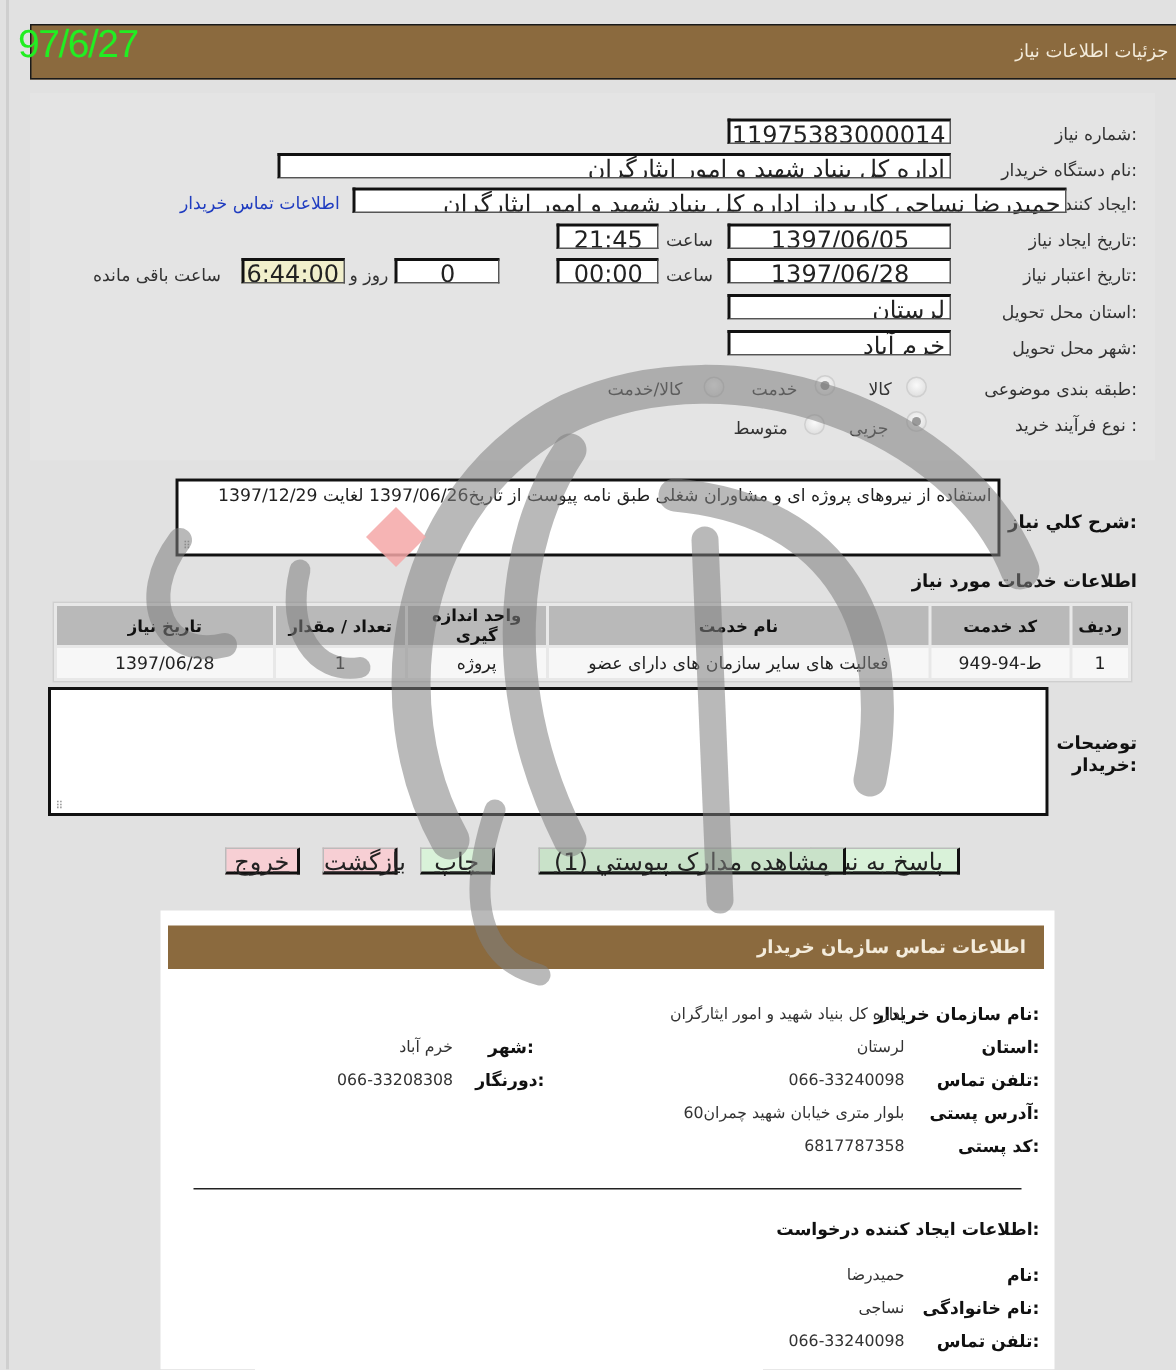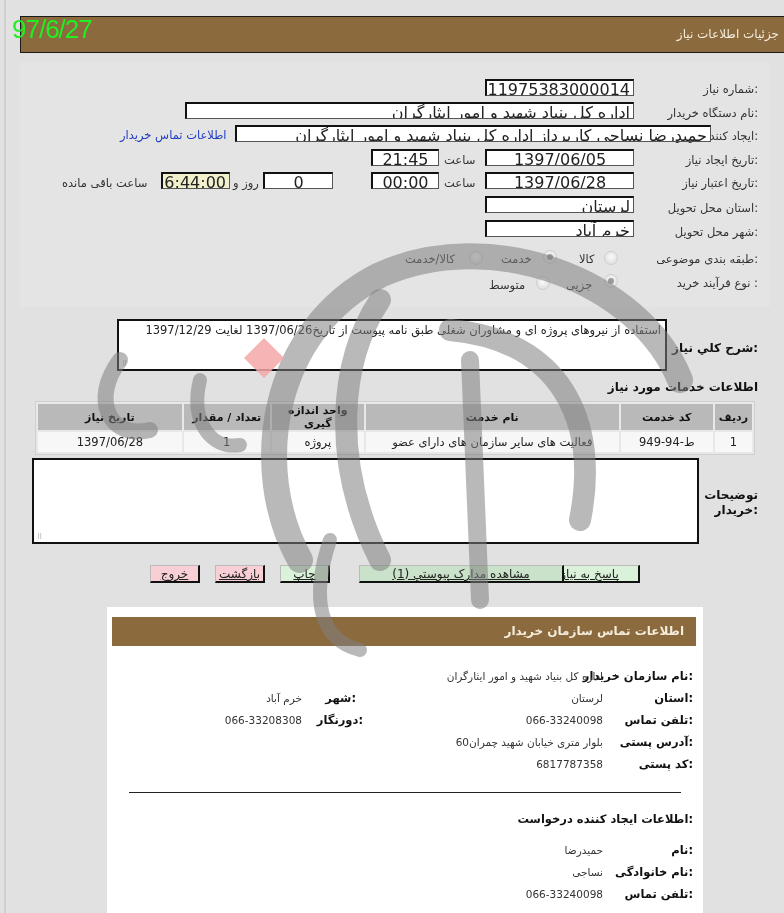--- a/index.html
+++ b/index.html
@@ -54,21 +54,21 @@
   table.svc th {
     background:#b9b9b9; font-size:11px; font-weight:bold; color:#111; height:22px; padding:0 4px;
   }
   table.svc td {
     background:#f7f7f7; font-size:11.5px; height:20px; text-align:center; padding:0 4px;
   }
   .btn {
     position:absolute; height:18px; line-height:17px; box-sizing:border-box;
     background:#d9f2d9; border-top:1px solid #bbb; border-left:1px solid #bbb;
     border-right:2px solid #111; border-bottom:2px solid #111;
-    font-size:12px; text-align:center; color:#222; text-decoration:underline; cursor:pointer;
+    font-size:16px; text-align:center; color:#222; text-decoration:underline; cursor:pointer;
   }
   .btn.pink { background:#f7cfd4; }
   .btn.dim { background:#c9e2c9; }
   .card { left:107px; top:607px; width:596px; height:306px; background:#fff; }
   .card-hdr { left:5px; top:10px; width:584px; height:29px; background:#8b6a3e; }
   .card-hdr-t { right:12px; top:7px; color:#f4ecdc; font-weight:bold; font-size:12px; }
   .ck { font-weight:bold; font-size:11.5px; color:#111; white-space:nowrap; }
   .cv { font-size:10.5px; color:#333; white-space:nowrap; }
   .rule { left:22px; top:185px; width:552px; height:1px; background:#222; }
   .wm { left:0; top:0; pointer-events:none; }

